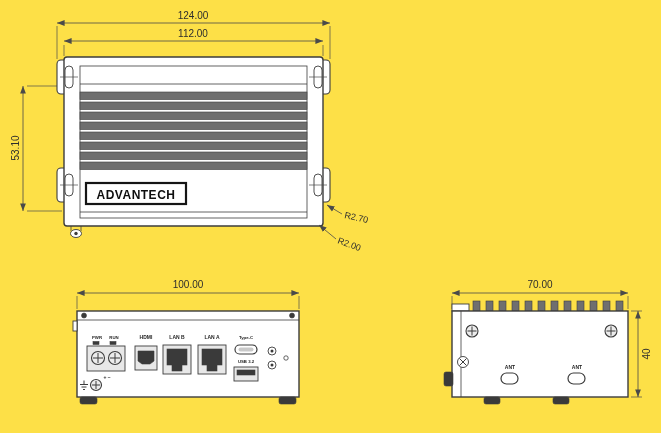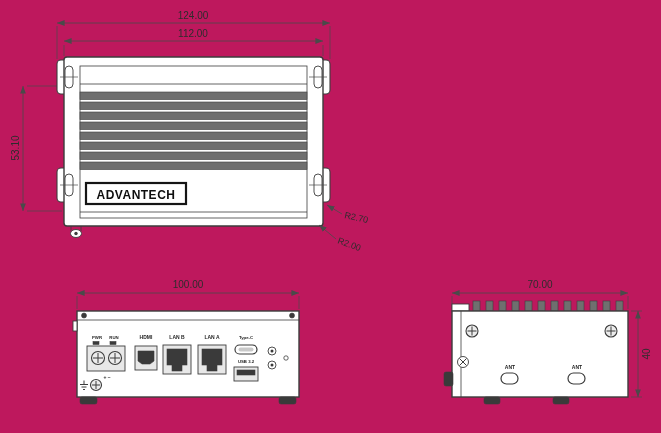--- a/index.html
+++ b/index.html
@@ -1,19 +1,19 @@
 <!DOCTYPE html>
 <html style="--line: #3c3c3c; --dim: #4a4a4a; --text: #2d2d2d; --fill_dark: #3a3a3a; --fill_fin: #6f6f6f;"><head>
 <meta charset="utf-8">
 <style>
   html, body { margin: 0; padding: 0; background: #ffffff; }
   .canvas {
     position: relative;
     width: 661px; height: 433px;
-    background: #be185d;
+    background: #fde047;
     font-family: "Liberation Sans", sans-serif;
     overflow: hidden;
     text-decoration: underline;
   }
   svg { display: block; }
 
   .outline  { fill: #ffffff; stroke: var(--line, #3c3c3c); stroke-width: 1.4; }
   .outline2 { fill: #ffffff; stroke: var(--line, #3c3c3c); stroke-width: 1.1; }
   .thin     { fill: none;    stroke: var(--line, #3c3c3c); stroke-width: 0.8; }
   .thinw    { fill: #ffffff; stroke: var(--line, #3c3c3c); stroke-width: 0.9; }

